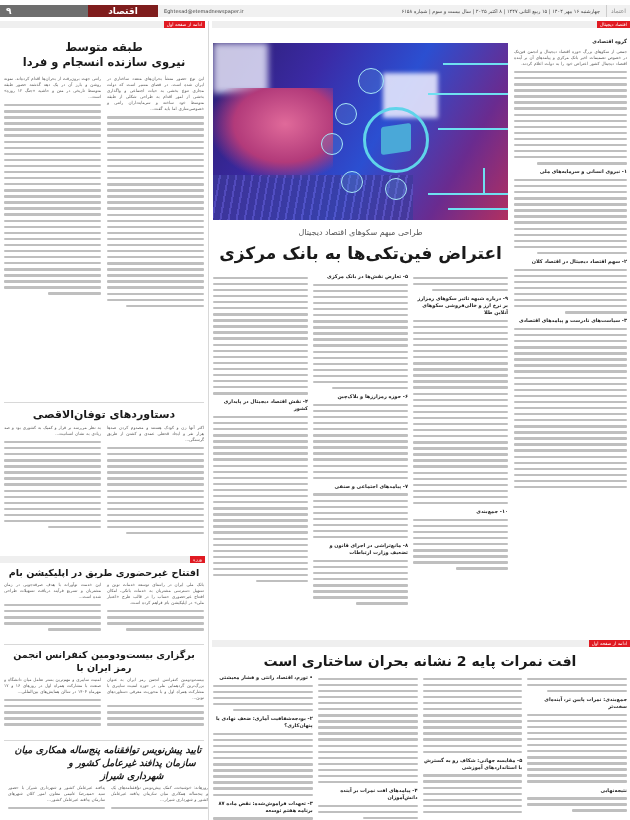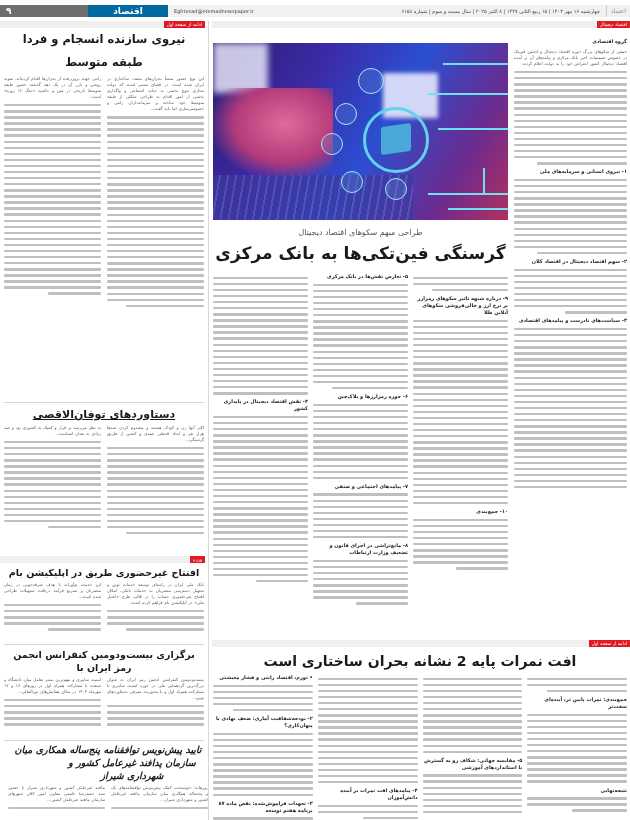--- a/index.html
+++ b/index.html
@@ -2,21 +2,21 @@
 <html><head>
 <meta charset="utf-8">
 <style>
   * { box-sizing: border-box; margin: 0; padding: 0; }
   html, body { width: 630px; height: 820px; background: #fff; overflow: hidden; }
   body { font-family: "DejaVu Sans", sans-serif; color: #222; position: relative; direction: rtl; }
 
   
   .masthead { position: absolute; top: 5px; left: 0; width: 630px; height: 12px; display: flex; direction: ltr; }
   .mh-page { width: 88px; background: #6e6e6e; color: #fff; font-size: 9px; font-weight: bold; padding-left: 6px; line-height: 12px; }
-  .mh-section { width: 80px; background: #0369a1; color: #fff; font-size: 9px; font-weight: bold; text-align: center; line-height: 12px; }
+  .mh-section { width: 70px; background: #7f1d1d; color: #fff; font-size: 9px; font-weight: bold; text-align: center; line-height: 12px; }
   .mh-info { flex: 1; background: #f1f1f1; display: flex; justify-content: space-between; align-items: center; padding: 0 6px; font-size: 5px; color: #444; }
   .mh-info .email { direction: ltr; }
   .mh-info .date { direction: rtl; }
   .mh-logo { width: 24px; background: #f1f1f1; border-left: 1px solid #ccc; font-size: 6px; color: #888; text-align: center; line-height: 12px; }
 
   .tagbar { position: absolute; height: 7px; background: #efefef; }
   .tag { position: absolute; top: 0; right: 0; background: #e01a22; color: #fff; font-size: 4.5px; line-height: 7px; padding: 0 3px; white-space: nowrap; }
 
   
   .col { position: absolute; overflow: hidden; }
@@ -59,22 +59,22 @@
 <div class="tagbar" style="top:21px; left:0; width:205px;">
   <span class="tag">ادامه از صفحه اول</span>
 </div>
 <div class="tagbar" style="top:21px; left:212px; width:418px;">
   <span class="tag">اقتصاد دیجیتال</span>
 </div>
 
 <div class="divider" style="left:208px; top:21px; width:1px; height:799px;"></div>
 
 <div class="col" style="left:4px; top:32px; width:200px; height:330px;">
+  <div class="headline" style="font-size:11.5px; line-height:15px; margin-top:8px;">طبقه متوسط</div>
   <div class="headline" style="font-size:11.5px; line-height:15px;">نیروی سازنده انسجام و فردا</div>
-  <div class="headline" style="font-size:11.5px; line-height:15px; margin-top:8px;">طبقه متوسط</div>
   <div style="display:flex; gap:6px; margin-top:6px;">
     <div style="flex:1;">
       <div class="txt">این نوع حضور منشأ بحران‌های متعدد ساختاری در ایران شده است. در فضای مسیر است که دولت مجازی تنوع بخشی به حیات اجتماعی و واگذاری بخشی از امور اقدام به طراحی شکلی از طبقه متوسط خود ساخته و سرمایه‌داران رانتی و خصوصی‌سازی اما باید گفت...</div>
       <div class="lines">
           <div class="line"></div>
           <div class="line"></div>
           <div class="line"></div>
           <div class="line"></div>
           <div class="line"></div>
           <div class="line"></div>
@@ -141,21 +141,21 @@
           <div class="line"></div>
           <div class="line"></div>
           <div class="line short"></div>
         </div>
     </div>
   </div>
 </div>
 <div class="divider" style="left:4px; top:402px; width:200px; height:1px;"></div>
 
 <div class="col" style="left:4px; top:405px; width:200px; height:150px;">
-  <div class="headline" style="font-size:11px; line-height:16px; margin-top:2px;text-decoration:underline;">دستاوردهای توفان‌الاقصی</div>
+  <div class="headline" style="font-size:11px; line-height:16px; margin-top:2px;">دستاوردهای توفان‌الاقصی</div>
   <div style="display:flex; gap:6px; margin-top:2px;">
     <div style="flex:1;">
       <div class="txt">اکثر آنها زن و کودک هستند و مصدوم کردن صدها هزار نفر و ایجاد قحطی عمدی و کشتن از طریق گرسنگی...</div>
       <div class="lines">
           <div class="line"></div>
           <div class="line"></div>
           <div class="line"></div>
           <div class="line"></div>
           <div class="line"></div>
           <div class="line"></div>
@@ -282,21 +282,21 @@
   <div class="die"></div>
   <div class="trace" style="left:230px; top:20px; width:65px;"></div>
   <div class="trace" style="left:215px; top:50px; width:80px;"></div>
   <div class="trace" style="left:225px; top:85px; width:70px;"></div>
   <div class="trace" style="left:215px; top:150px; width:80px;"></div>
   <div class="trace" style="left:235px; top:165px; width:60px;"></div>
   <div class="vtrace" style="left:270px; top:125px; height:25px;"></div>
 </div>
 
 <div class="headline" style="position:absolute; left:213px; top:228px; width:295px; font-size:8px; font-weight:normal; color:#555;">طراحی مبهم سکوهای اقتصاد دیجیتال</div>
-<div class="headline" style="position:absolute; left:213px; top:242px; width:295px; font-size:17px; line-height:22px;">گرسنگی فین‌تکی‌ها به بانک مرکزی</div>
+<div class="headline" style="position:absolute; left:213px; top:242px; width:295px; font-size:17px; line-height:22px;">اعتراض فین‌تکی‌ها به بانک مرکزی</div>
 
 <div class="col" style="left:213px; top:273px; width:295px; height:358px; display:flex; gap:5px;">
   <div style="flex:1;">
     <div class="lines">
         <div class="line"></div>
         <div class="line"></div>
         <div class="line mid"></div>
       </div>
     <div class="sub">۹- درباره شبهه تاثیر سکوهای رمزارز بر نرخ ارز و خالی‌فروشی سکوهای آنلاین طلا</div>
     <div class="lines">

